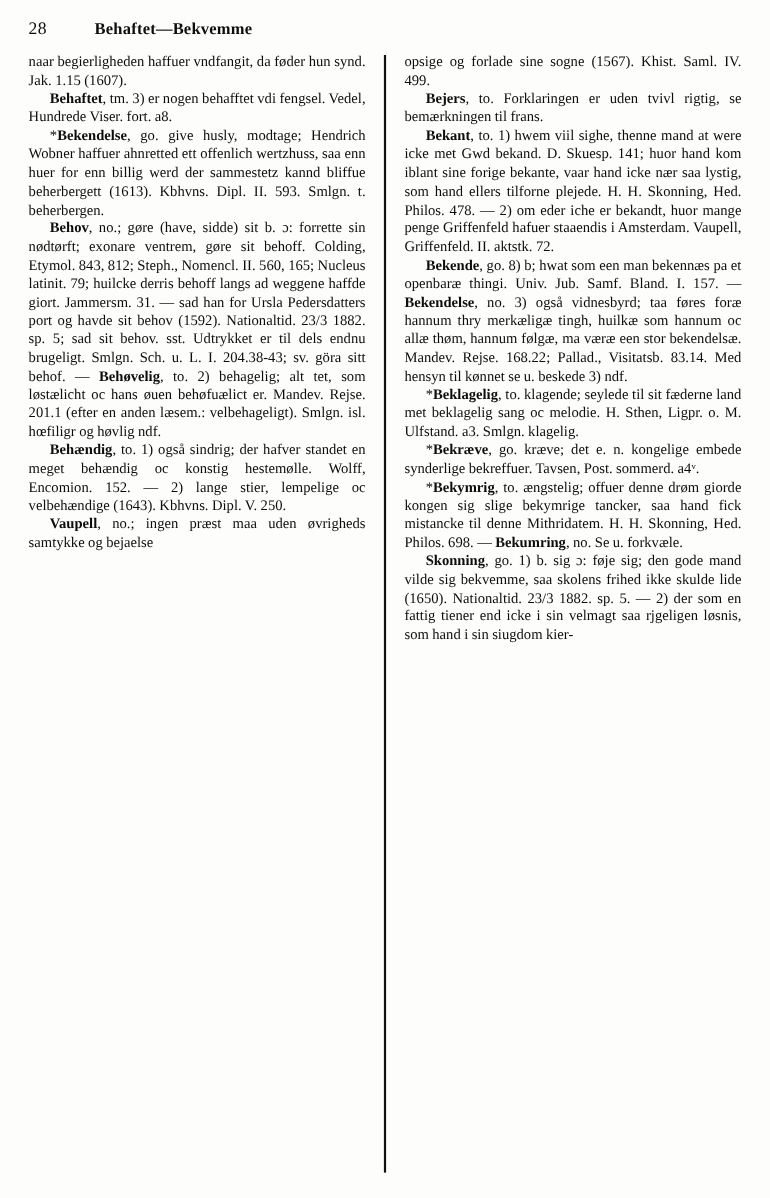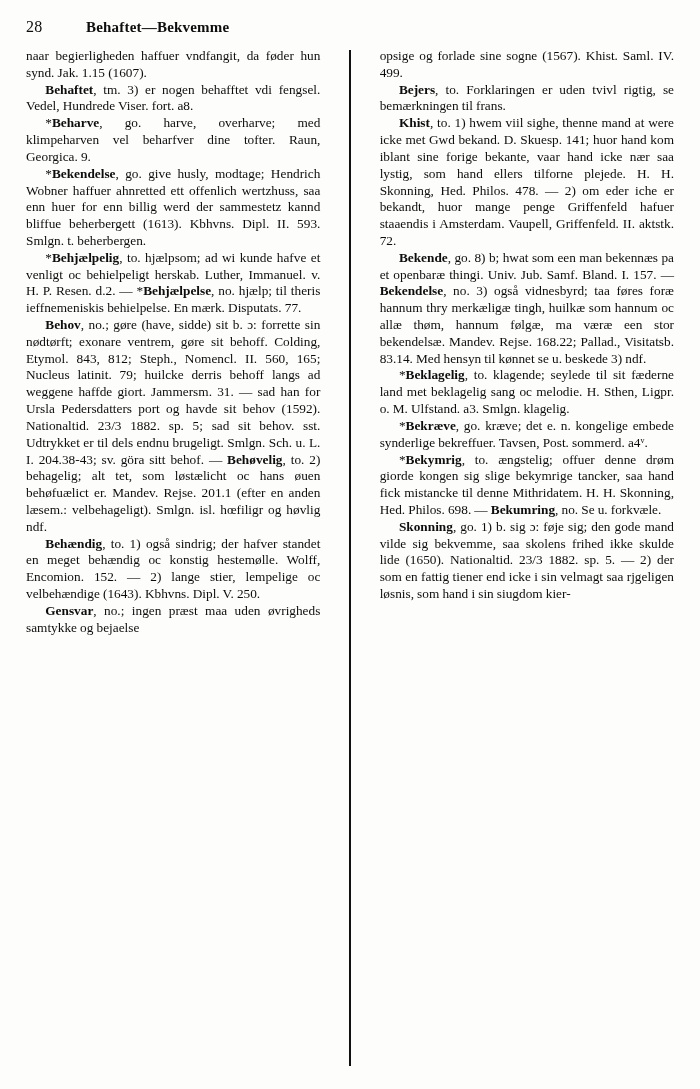--- a/index.html
+++ b/index.html
@@ -37,21 +37,21 @@
   }
   .head-title {
     flex: 1;
     font-weight: bold;
     font-size: 15px;
     letter-spacing: 0.2px;
     padding-right: 50px;
   }
   .columns {
     display: flex;
-    gap: 16px;
+    gap: 4px;
     height: 1020px;
   }
   .col {
     width: 318px;
     font-size: 13.3px;
     line-height: 1.265;
     text-align: justify;
     hyphens: none;
     word-spacing: -0.2px;
   }
@@ -89,34 +89,32 @@
   <div class="running-head">
     <div class="page-number">28</div>
     <div class="head-title">Behaftet—Bekvemme</div>
   </div>
 
   <div class="columns">
 
     <div class="col left">
       <p class="noind">naar begierligheden haffuer vndfangit, da føder hun synd. Jak. 1.15 (1607).</p>
       <p><span class="hw">Behaftet</span>, tm. 3) er nogen behafftet vdi fengsel. Vedel, Hundrede Viser. fort. a8.</p>
-      <p>*<span class="hw">Beharve</span>, go. harve, overharve; med klimpeharven vel beharfver dine tofter. Raun, Georgica. 9.</p>
       <p>*<span class="hw">Bekendelse</span>, go. give husly, modtage; Hendrich Wobner haffuer ahnretted ett offenlich wertzhuss, saa enn huer for enn billig werd der sammestetz kannd bliffue beherbergett (1613). Kbhvns. Dipl. II. 593. Smlgn. t. beherbergen.</p>
-      <p>*<span class="hw">Behjælpelig</span>, to. hjælpsom; ad wi kunde hafve et venligt oc behielpeligt herskab. Luther, Immanuel. v. H. P. Resen. d.2. — *<span class="hw">Behjælpelse</span>, no. hjælp; til theris ieffnemeniskis behielpelse. En mærk. Disputats. 77.</p>
       <p><span class="hw">Behov</span>, no.; gøre (have, sidde) sit b. ɔ: forrette sin nødtørft; exonare ventrem, gøre sit behoff. Colding, Etymol. 843, 812; Steph., Nomencl. II. 560, 165; Nucleus latinit. 79; huilcke derris behoff langs ad weggene haffde giort. Jammersm. 31. — sad han for Ursla Pedersdatters port og havde sit behov (1592). Nationaltid. 23/3 1882. sp. 5; sad sit behov. sst. Udtrykket er til dels endnu brugeligt. Smlgn. Sch. u. L. I. 204.38-43; sv. göra sitt behof. — <span class="hw">Behøvelig</span>, to. 2) behagelig; alt tet, som løstælicht oc hans øuen behøfuælict er. Mandev. Rejse. 201.1 (efter en anden læsem.: velbehageligt). Smlgn. isl. hœfiligr og høvlig ndf.</p>
       <p><span class="hw">Behændig</span>, to. 1) også sindrig; der hafver standet en meget behændig oc konstig hestemølle. Wolff, Encomion. 152. — 2) lange stier, lempelige oc velbehændige (1643). Kbhvns. Dipl. V. 250.</p>
-      <p><span class="hw">Gensvar</span>, no.; ingen præst maa uden øvrigheds samtykke og bejaelse</p>
+      <p><span class="hw">Vaupell</span>, no.; ingen præst maa uden øvrigheds samtykke og bejaelse</p>
     </div>
 
     <div class="divider"></div>
 
     <div class="col right">
       <p class="noind">opsige og forlade sine sogne (1567). Khist. Saml. IV. 499.</p>
       <p><span class="hw">Bejers</span>, to. Forklaringen er uden tvivl rigtig, se bemærkningen til frans.</p>
-      <p><span class="hw">Khist</span>, to. 1) hwem viil sighe, thenne mand at were icke met Gwd bekand. D. Skuesp. 141; huor hand kom iblant sine forige bekante, vaar hand icke nær saa lystig, som hand ellers tilforne plejede. H. H. Skonning, Hed. Philos. 478. — 2) om eder iche er bekandt, huor mange penge Griffenfeld hafuer staaendis i Amsterdam. Vaupell, Griffenfeld. II. aktstk. 72.</p>
+      <p><span class="hw">Bekant</span>, to. 1) hwem viil sighe, thenne mand at were icke met Gwd bekand. D. Skuesp. 141; huor hand kom iblant sine forige bekante, vaar hand icke nær saa lystig, som hand ellers tilforne plejede. H. H. Skonning, Hed. Philos. 478. — 2) om eder iche er bekandt, huor mange penge Griffenfeld hafuer staaendis i Amsterdam. Vaupell, Griffenfeld. II. aktstk. 72.</p>
       <p><span class="hw">Bekende</span>, go. 8) b; hwat som een man bekennæs pa et openbaræ thingi. Univ. Jub. Samf. Bland. I. 157. — <span class="hw">Bekendelse</span>, no. 3) også vidnesbyrd; taa føres foræ hannum thry merkæligæ tingh, huilkæ som hannum oc allæ thøm, hannum følgæ, ma væræ een stor bekendelsæ. Mandev. Rejse. 168.22; Pallad., Visitatsb. 83.14. Med hensyn til kønnet se u. beskede 3) ndf.</p>
       <p>*<span class="hw">Beklagelig</span>, to. klagende; seylede til sit fæderne land met beklagelig sang oc melodie. H. Sthen, Ligpr. o. M. Ulfstand. a3. Smlgn. klagelig.</p>
       <p>*<span class="hw">Bekræve</span>, go. kræve; det e. n. kongelige embede synderlige bekreffuer. Tavsen, Post. sommerd. a4ᵛ.</p>
       <p>*<span class="hw">Bekymrig</span>, to. ængstelig; offuer denne drøm giorde kongen sig slige bekymrige tancker, saa hand fick mistancke til denne Mithridatem. H. H. Skonning, Hed. Philos. 698. — <span class="hw">Bekumring</span>, no. Se u. forkvæle.</p>
       <p><span class="hw">Skonning</span>, go. 1) b. sig ɔ: føje sig; den gode mand vilde sig bekvemme, saa skolens frihed ikke skulde lide (1650). Nationaltid. 23/3 1882. sp. 5. — 2) der som en fattig tiener end icke i sin velmagt saa rjgeligen løsnis, som hand i sin siugdom kier-</p>
     </div>
 
   </div>
 </div>
 

